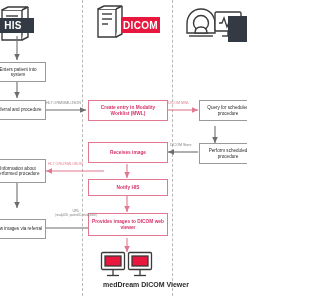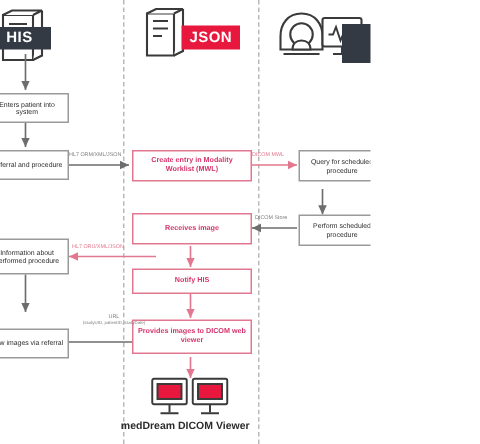--- a/index.html
+++ b/index.html
@@ -3,21 +3,21 @@
 <meta charset="utf-8">
 <style>
   html,body{margin:0;padding:0;}
   body{
     width:247px;height:296px;
     background:#ffffff;
     font-family:"Liberation Sans", sans-serif;
     overflow:hidden;
     position:relative;
   }
-  #canvas{position:absolute;inset:0;width:247px;height:296px;}
+  #canvas{position:absolute;inset:0;width:247px;height:296px;padding-left:45px;}
   .lane-div{
     position:absolute;top:0;bottom:0;width:0;
     border-left:1px dashed #b9b9b9;
   }
   .node{
     position:absolute;
     box-sizing:border-box;
     display:flex;align-items:center;justify-content:center;
     text-align:center;
     line-height:1.18;
@@ -79,21 +79,21 @@
   <div class="icon-wrap" style="left:94px;top:5px;">
     <svg width="40" height="36" viewBox="0 0 40 36" fill="none" stroke="#3a3a3a" stroke-width="1.4">
       <path d="M4 4 L22 4 L22 32 L4 32 Z" fill="#fff"></path>
       <path d="M4 4 L10 1 L28 1 L22 4" fill="#fff"></path>
       <path d="M28 1 L28 29 L22 32" fill="#fff"></path>
       <line x1="8" y1="9" x2="18" y2="9"></line>
       <line x1="8" y1="14" x2="18" y2="14"></line>
       <line x1="8" y1="19" x2="14" y2="19"></line>
     </svg>
   </div>
-  <div class="pacs-chip" style="left:121px;top:17px;width:39px;height:16px;font-size:10px;">JSON</div>
+  <div class="pacs-chip" style="left:121px;top:17px;width:39px;height:16px;font-size:10px;">DICOM</div>
 
   <div class="icon-wrap" style="left:184px;top:6px;">
     <svg width="34" height="34" viewBox="0 0 34 34" fill="none" stroke="#3a3a3a" stroke-width="1.4">
       <path d="M17 3 C8 3 3 10 3 18 L3 27 L31 27 L31 18 C31 10 26 3 17 3 Z" fill="#fff"></path>
       <circle cx="17" cy="17" r="7.5" fill="#fff"></circle>
       <path d="M11 27 C11 23 13.5 21 17 21 C20.5 21 23 23 23 27 Z" fill="#fff"></path>
       <line x1="5" y1="30" x2="29" y2="30"></line>
     </svg>
   </div>
   <div class="icon-wrap" style="left:213px;top:10px;">

